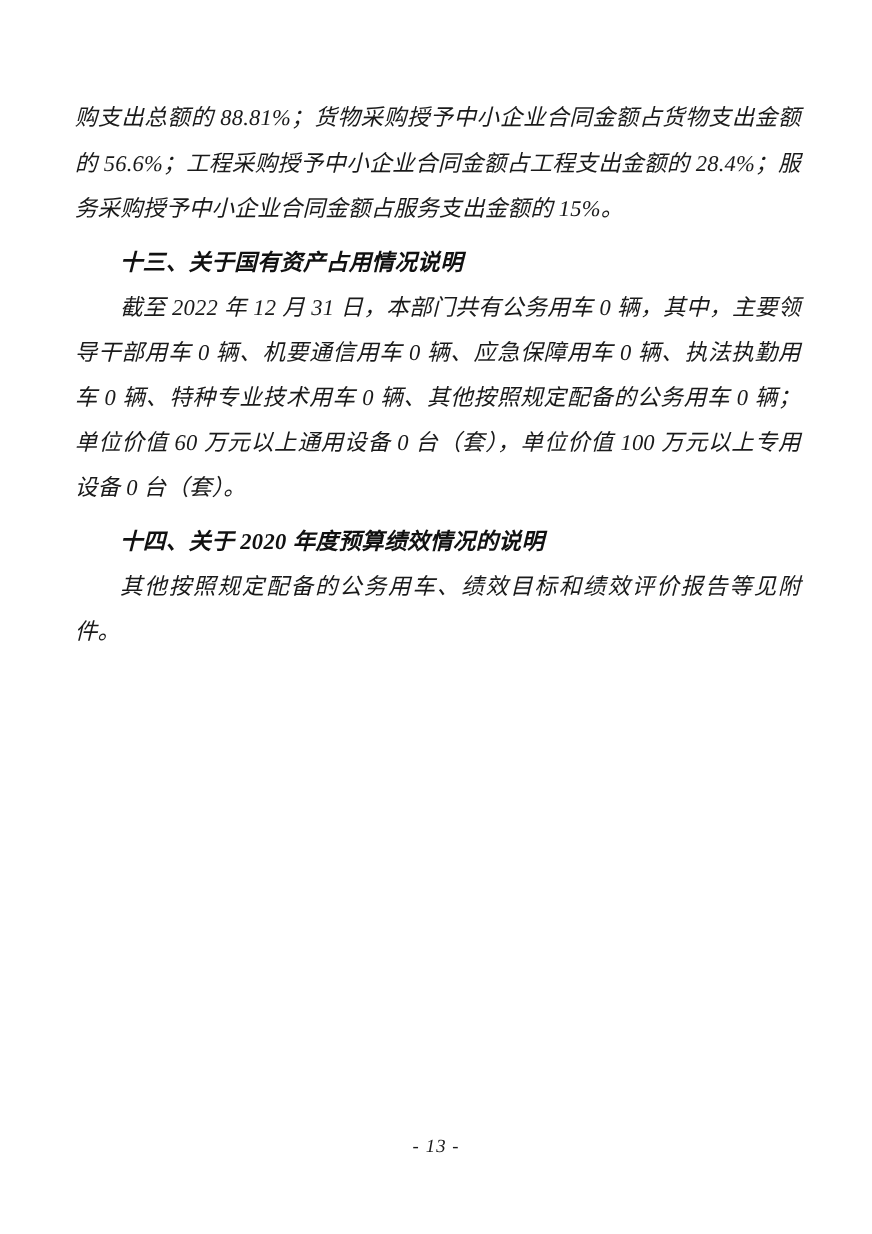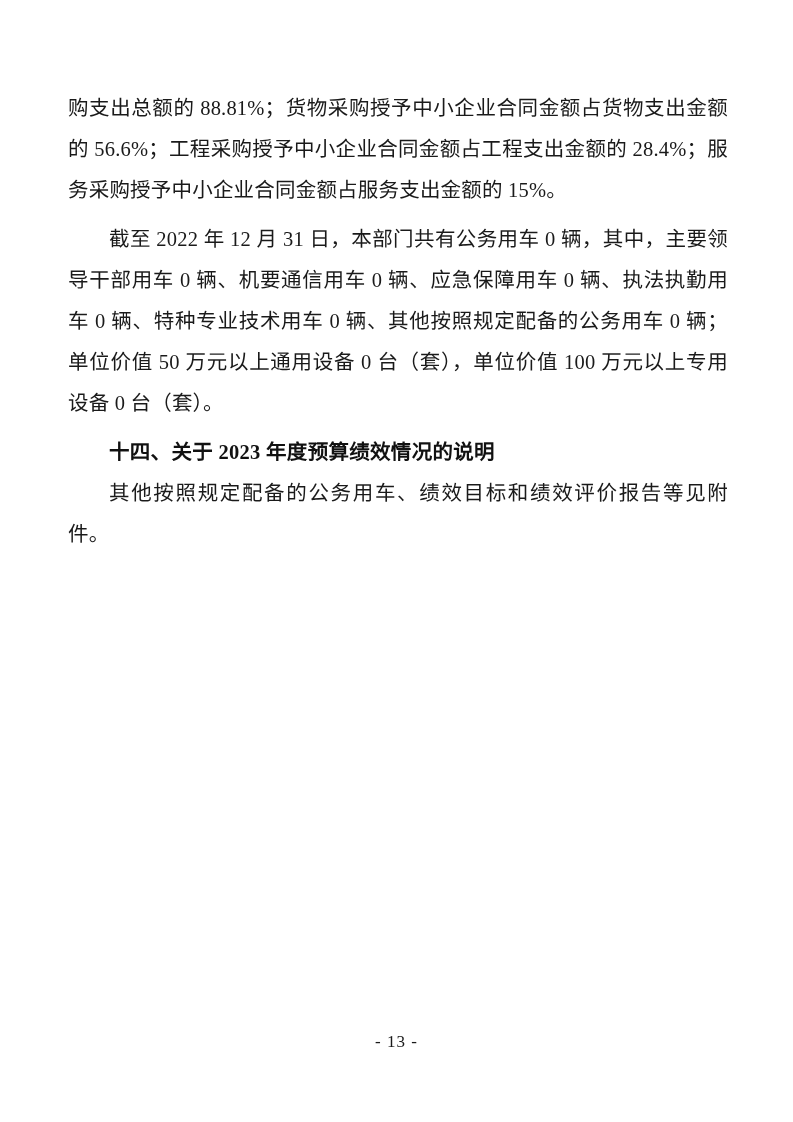--- a/index.html
+++ b/index.html
@@ -8,20 +8,21 @@
     background: #ffffff;
   }
   .page {
     position: relative;
     width: 793px;
     height: 1122px;
     margin: 0 auto;
     background: #ffffff;
     box-sizing: border-box;
     overflow: hidden;
+    font-style: italic;
   }
   .content {
     position: absolute;
     left: 68px;
     top: 88px;
     width: 660px;
   }
   .para {
     font-family: "Liberation Serif", "DejaVu Serif", serif;
     font-size: 20.5px;
@@ -61,26 +62,27 @@
 </head>
 <body>
 
 <div class="page">
   <div class="content">
 
     <p class="para">购支出总额的 88.81%；货物采购授予中小企业合同金额占货物支出金额的 56.6%；工程采购授予中小企业合同金额占工程支出金额的 28.4%；服务采购授予中小企业合同金额占服务支出金额的 15%。</p>
 
     <div class="gap-sm"></div>
 
+    <h2 class="heading">十三、关于国有资产占用情况说明</h2>
 
-    <p class="para indent">截至 2022 年 12 月 31 日，本部门共有公务用车 0 辆，其中，主要领导干部用车 0 辆、机要通信用车 0 辆、应急保障用车 0 辆、执法执勤用车 0 辆、特种专业技术用车 0 辆、其他按照规定配备的公务用车 0 辆；单位价值 50 万元以上通用设备 0 台（套），单位价值 100 万元以上专用设备 0 台（套）。</p>
+    <p class="para indent">截至 2022 年 12 月 31 日，本部门共有公务用车 0 辆，其中，主要领导干部用车 0 辆、机要通信用车 0 辆、应急保障用车 0 辆、执法执勤用车 0 辆、特种专业技术用车 0 辆、其他按照规定配备的公务用车 0 辆；单位价值 60 万元以上通用设备 0 台（套），单位价值 100 万元以上专用设备 0 台（套）。</p>
 
     <div class="gap-sm"></div>
 
-    <h2 class="heading">十四、关于 2023 年度预算绩效情况的说明</h2>
+    <h2 class="heading">十四、关于 2020 年度预算绩效情况的说明</h2>
 
     <p class="para indent">其他按照规定配备的公务用车、绩效目标和绩效评价报告等见附件。</p>
 
   </div>
 
   <div class="footer">
     <span>- 13 -</span>
   </div>
 </div>
 

